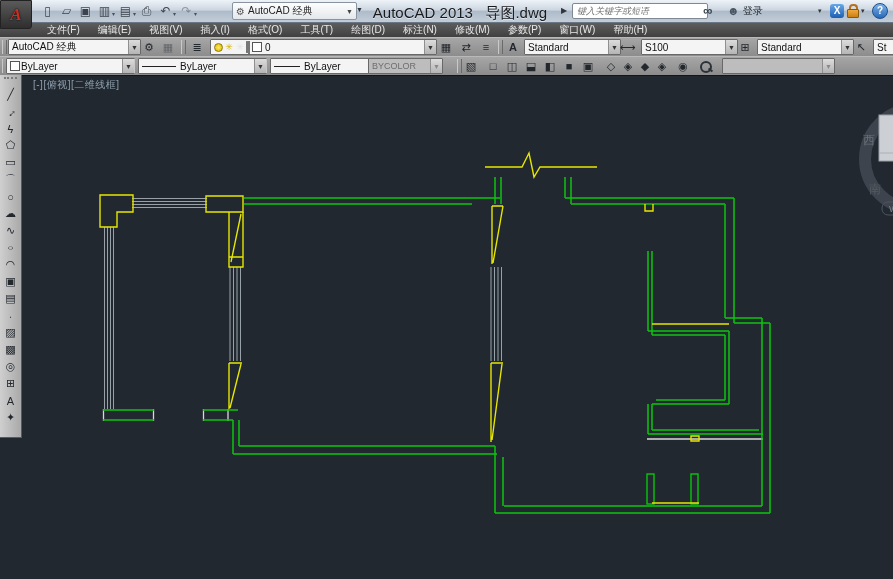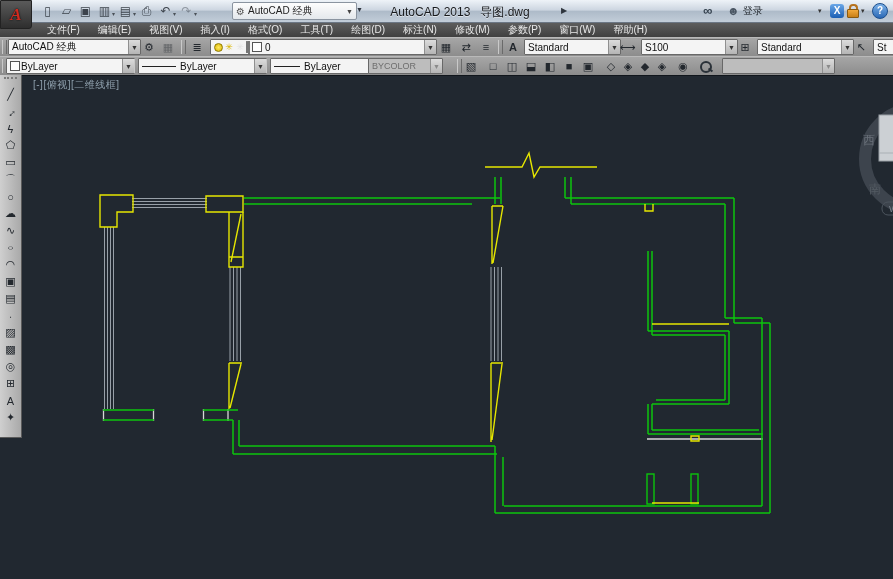--- a/index.html
+++ b/index.html
@@ -20,21 +20,21 @@
     color:#3c434c;font-size:12px;border-radius:2px;}
   .qbtn.disabled{opacity:.45;}
   .qdd{font-size:6px;color:#4a5158;margin:4px 1px 0 -2px;}
   .ws-combo{position:absolute;left:232px;top:2px;width:120px;height:16px;
     background:linear-gradient(#fdfdfd,#e4e8ec);border:1px solid #8a94a0;border-radius:2px;
     display:flex;align-items:center;font-size:10px;color:#222;padding-left:3px;}
   .ws-combo .gear{font-size:10px;color:#555;margin-right:3px;}
   .ws-combo .dd{margin-left:auto;font-size:7px;color:#444;padding:0 3px;}
   .tb-extra-dd{position:absolute;left:356px;top:6px;font-size:7px;color:#2f3640;}
   .win-title{position:absolute;left:340px;top:4px;width:240px;text-align:center;
-    font-size:12px;color:#17191c;text-shadow:0 1px 0 rgba(255,255,255,.55);white-space:pre;}
+    font-size:15px;color:#17191c;text-shadow:0 1px 0 rgba(255,255,255,.55);white-space:pre;}
   .flyout{position:absolute;left:561px;top:6px;font-size:8px;color:#2e353d;}
   .search{position:absolute;left:572px;top:3px;width:126px;height:14px;border:1px solid #7f8994;
     border-radius:2px;font:italic 9px "Liberation Sans",sans-serif;color:#8a8a8a;padding:0 4px;background:#fff;}
   .tbar-ico{position:absolute;top:2px;height:17px;display:flex;align-items:center;color:#33404d;}
   .binocs{left:703px;font-size:13px;font-weight:bold;}
   .signin{left:727px;font-size:10px;color:#1d2329;}
   .signin .usr{font-size:12px;color:#4a5663;margin-right:3px;}
   .mini-dd{left:818px;font-size:7px;color:#333;}
   .xchg{left:830px;}
   .xchg b{width:14px;height:14px;border-radius:3px;display:flex;align-items:center;justify-content:center;
@@ -99,20 +99,21 @@
     border-top:1px solid #11161c;}
   .vp-label{position:absolute;left:26px;top:2px;font-size:10px;color:#8fa0ad;letter-spacing:.5px;}
   svg{position:absolute;left:0;top:0;}
 </style>
 </head>
 <body>
 
 <div class="titlebar">
   <div class="win-title">AutoCAD 2013   导图.dwg</div>
   <span class="flyout">▶</span>
+  <input class="search" placeholder="键入关键字或短语" style="">
   <span class="tbar-ico binocs">∞</span>
   <span class="tbar-ico signin">
     <span class="usr">☻</span>
     <span>登录</span>
   </span>
   <span class="tbar-ico mini-dd">▾</span>
   <span class="tbar-ico xchg">
       <b>X</b>
     </span>
   <span class="tbar-ico lockwrap">

